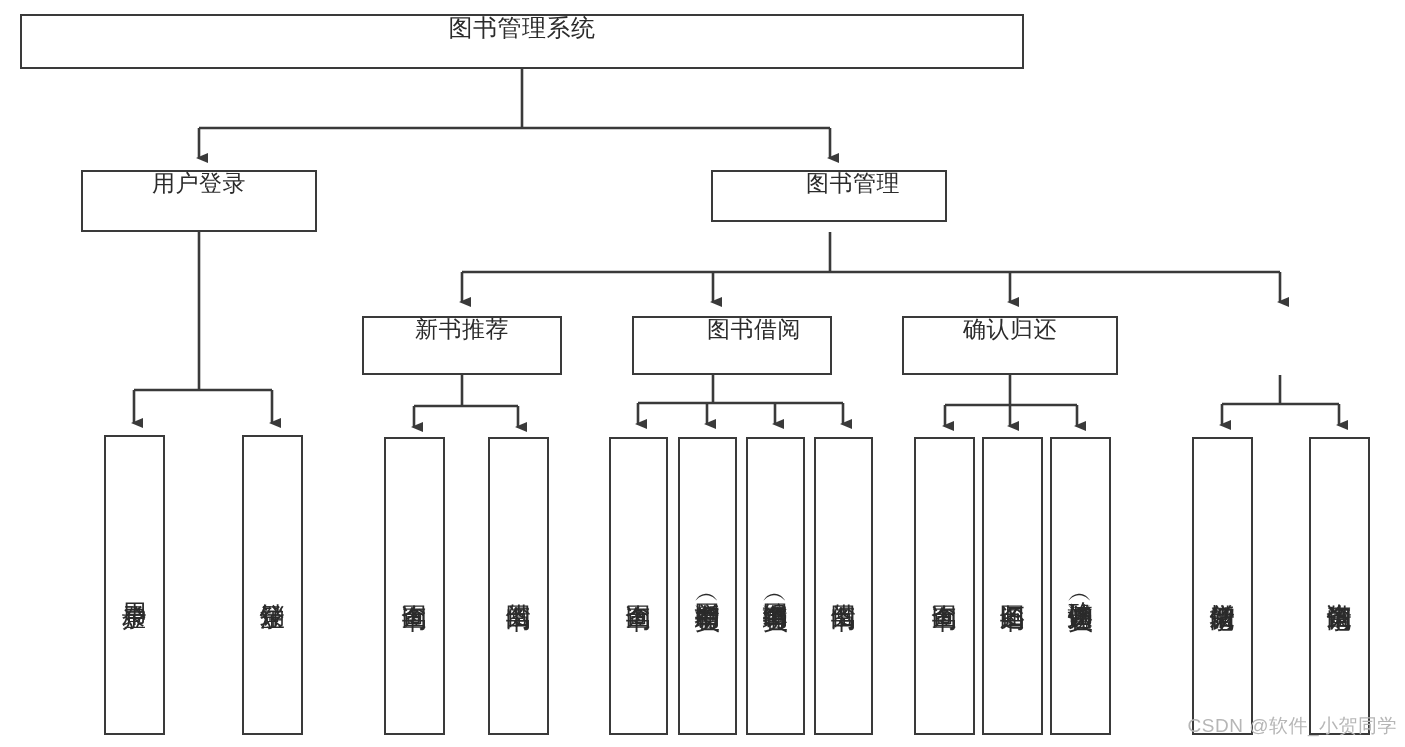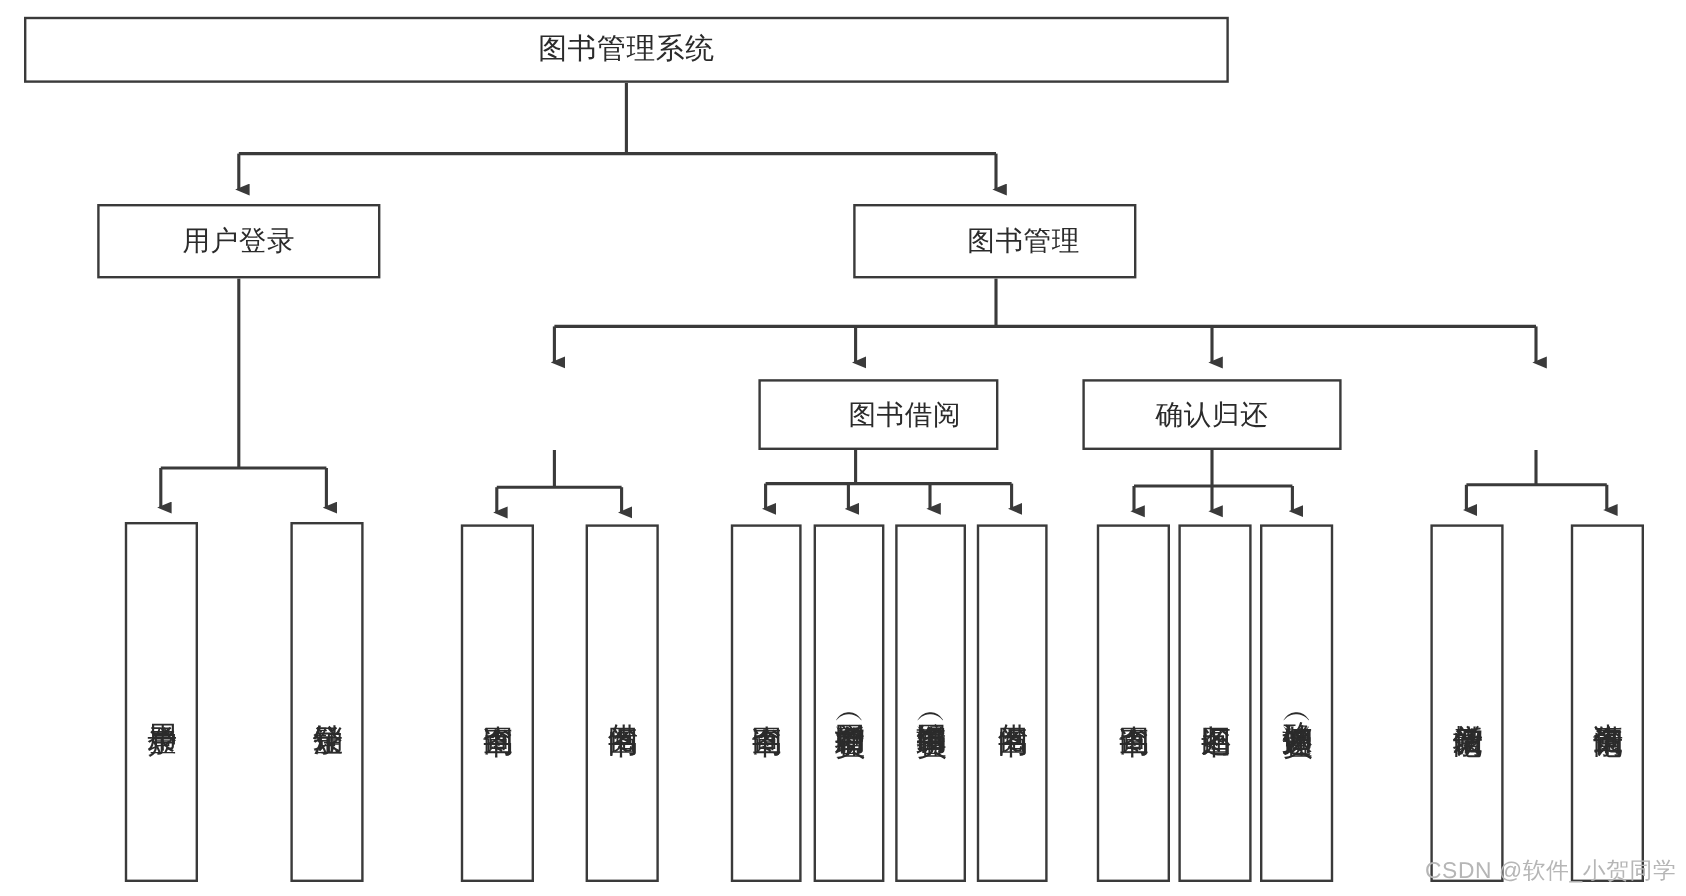--- a/index.html
+++ b/index.html
@@ -6,21 +6,21 @@
   body{font-family:"Liberation Sans","DejaVu Sans",sans-serif;}
   #canvas{position:relative;width:1405px;height:747px;background:#ffffff;overflow:hidden;}
   svg.lines{position:absolute;left:0;top:0;width:1405px;height:747px;pointer-events:none;}
 
   .node{
     position:absolute;
     box-sizing:border-box;
     border:2.5px solid #3a3a3a;
     background:#ffffff;
     display:flex;
-    align-items:center;
+    align-items:flex-start;
     justify-content:center;
     color:#2b2b2b;
   }
   .node .lbl{
     display:block;
     text-align:center;
     line-height:1.02;
     letter-spacing:0.5px;
   }
   
@@ -113,24 +113,27 @@
     </g>
   </svg>
 
   <div class="node h root" style="left:20px;top:14px;width:1004px;height:55px;">
     <span class="lbl">图书管理系统</span>
   </div>
 
   <div class="node h" style="left:81px;top:170px;width:236px;height:62px;">
     <span class="lbl">用户登录</span>
   </div>
-  <div class="node h" style="left:711px;top:170px;width:236px;height:62px;padding-left:48px;">
+  <div class="node h" style="left:711px;top:170px;width:236px;height:52px;padding-left:48px;">
     <span class="lbl">图书管理</span>
   </div>
 
+  <div class="node h" style="left:362px;top:316px;width:200px;height:59px;">
+    <span class="lbl">新书推荐</span>
+  </div>
   <div class="node h" style="left:632px;top:316px;width:200px;height:59px;padding-left:44px;">
     <span class="lbl">图书借阅</span>
   </div>
   <div class="node h" style="left:902px;top:316px;width:216px;height:59px;">
     <span class="lbl">确认归还</span>
   </div>
 
   <div class="node v" style="left:104px;top:435px;width:61px;height:300px;">
     <span class="lbl">用户登录</span>
   </div>

